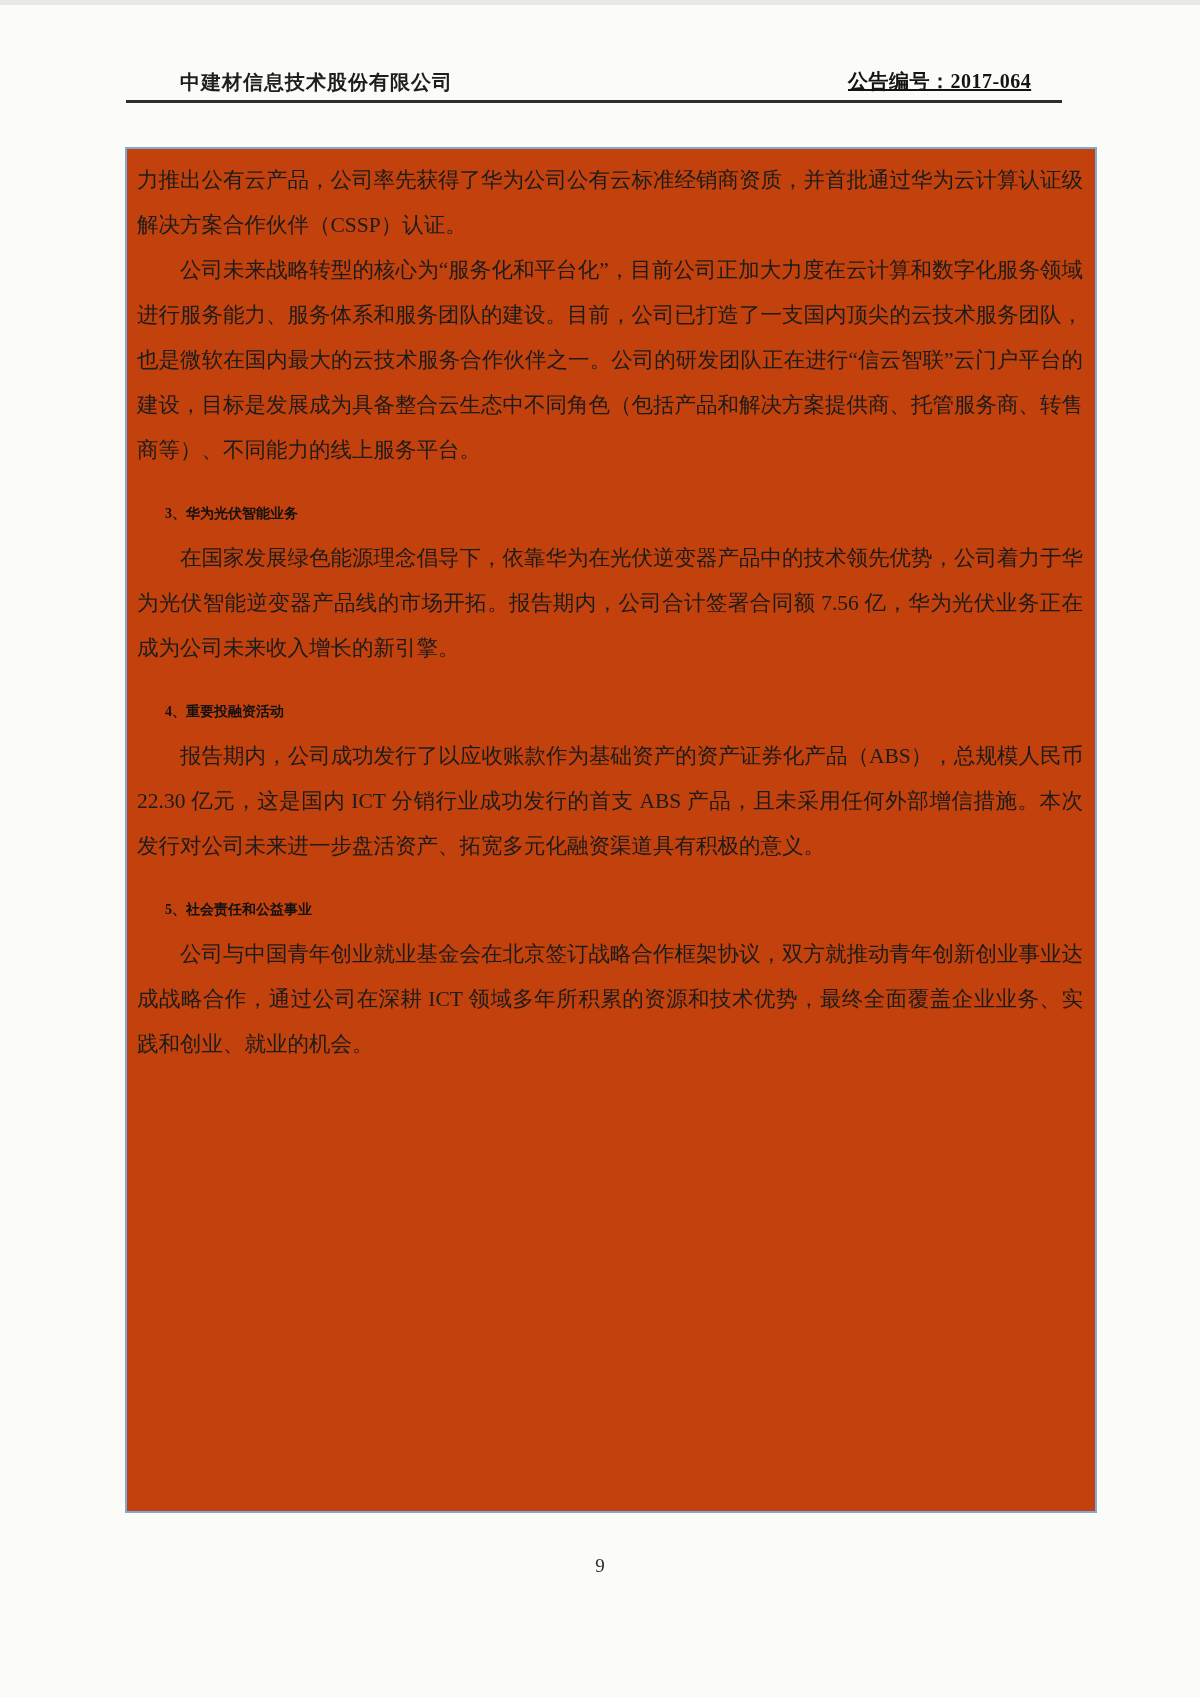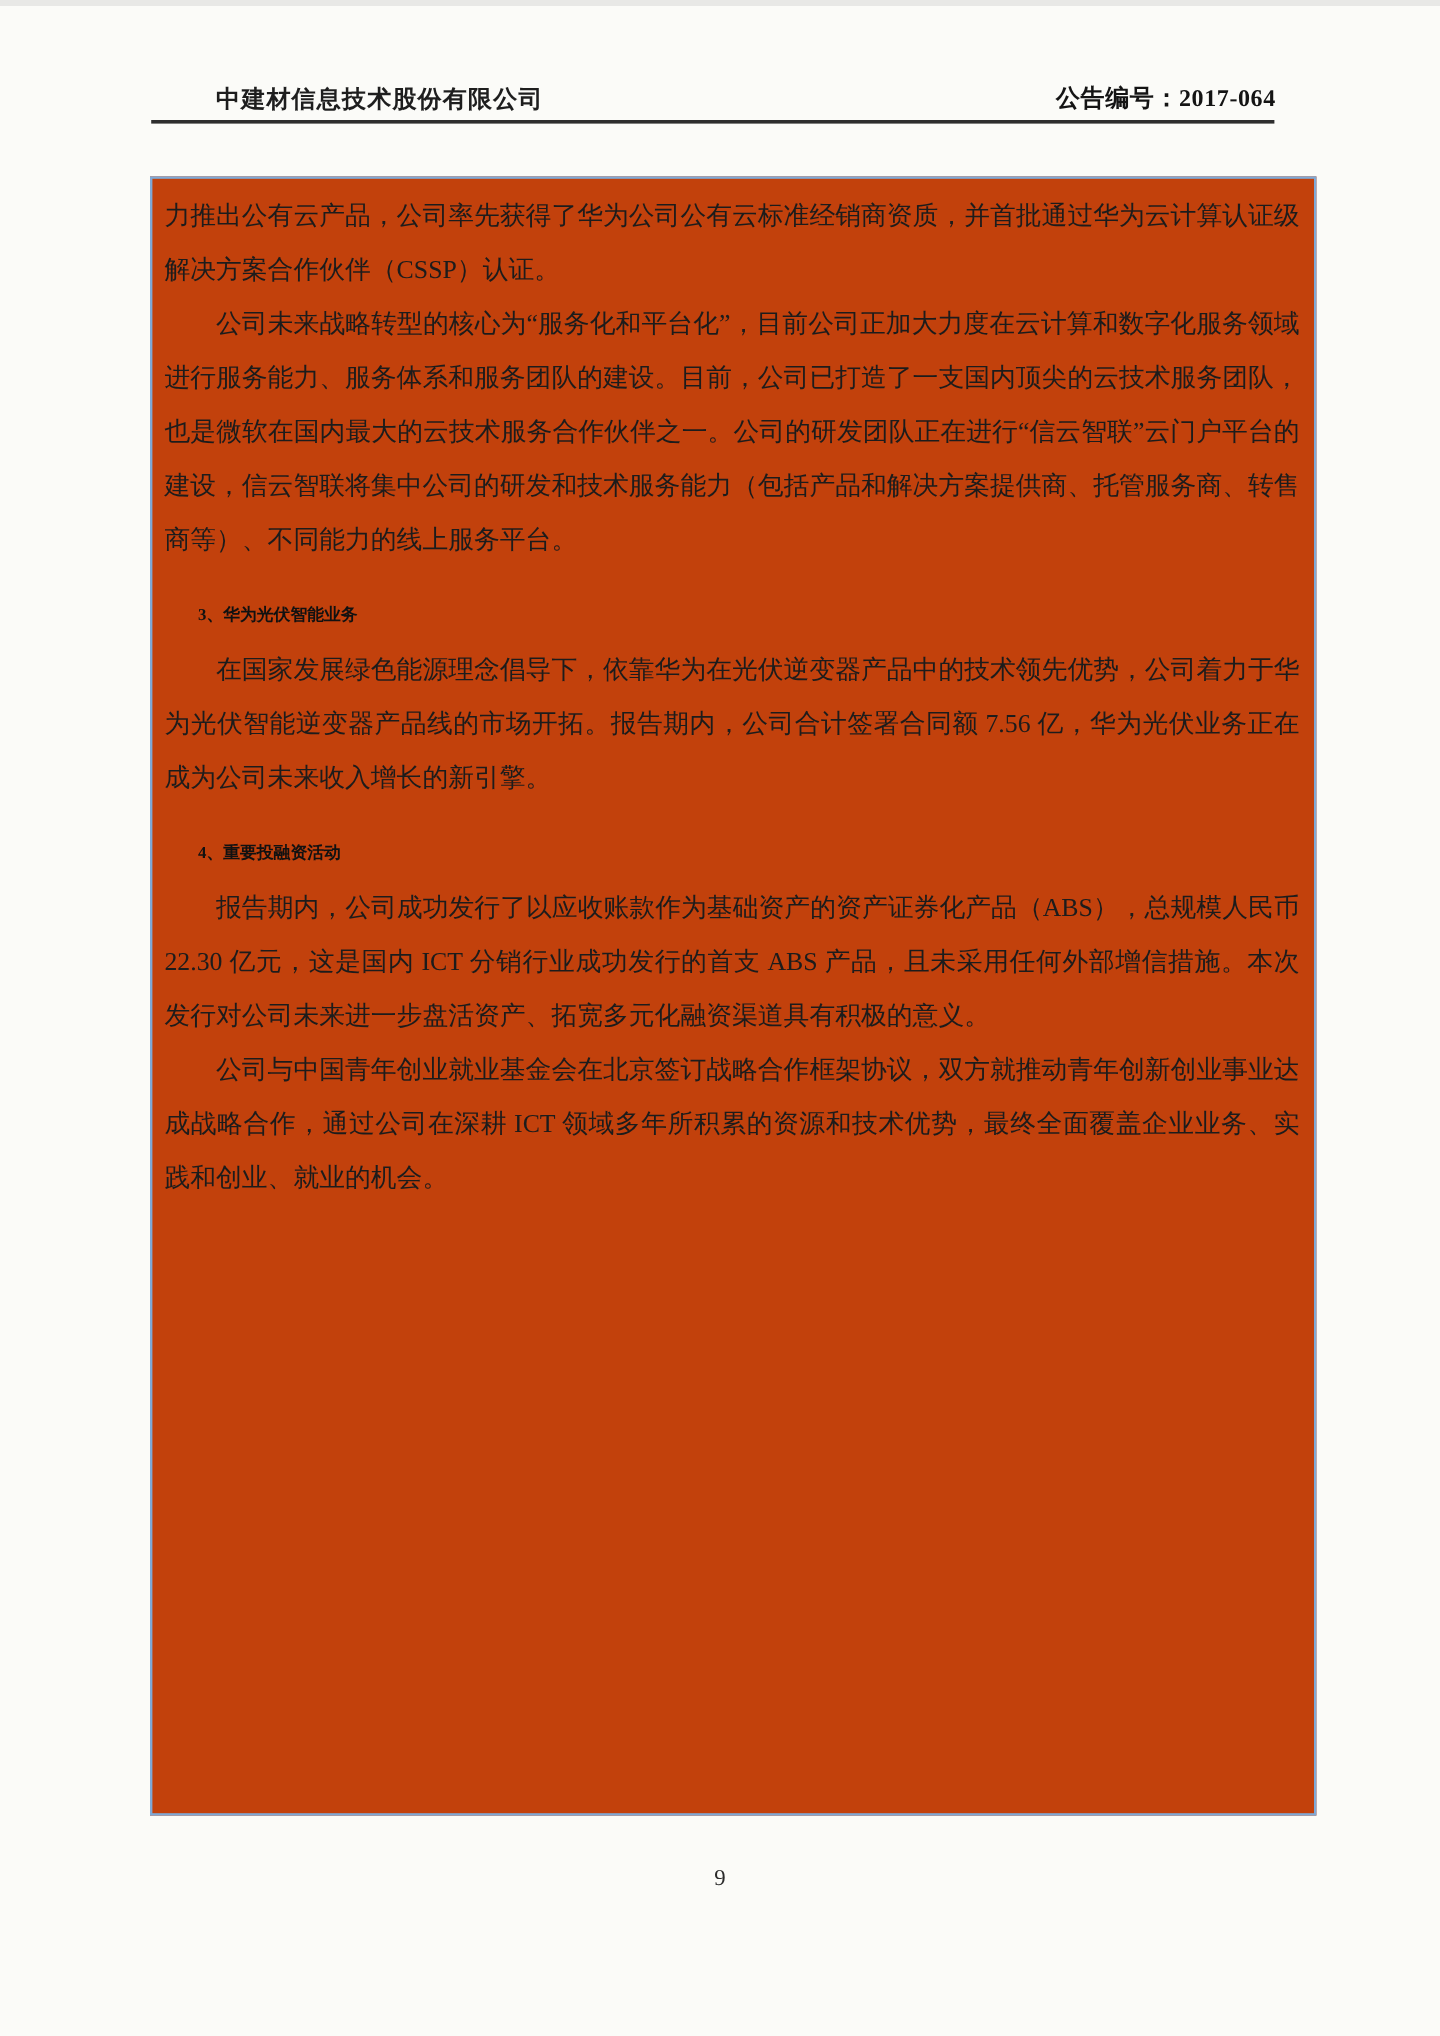--- a/index.html
+++ b/index.html
@@ -17,27 +17,28 @@
     left: 180px;
     top: 64px;
     font-size: 20px;
     font-weight: 600;
     color: #1e1e1e;
     letter-spacing: 1px;
     white-space: nowrap;
   }
   .header-notice {
     position: absolute;
-    left: 880px;
+    left: 848px;
     top: 63px;
     font-size: 20px;
     font-weight: 700;
     color: #141414;
     letter-spacing: 0.5px;
     white-space: nowrap;
+    text-decoration: underline;
   }
   .header-rule {
     position: absolute;
     left: 126px;
     top: 95px;
     width: 936px;
     height: 3px;
     background: #2e2e2e;
   }
   .content-box {
@@ -85,24 +86,25 @@
 
   <div class="header-company">中建材信息技术股份有限公司</div>
 
   <div class="header-notice">公告编号：2017-064</div>
 
   <div class="header-rule"></div>
 
   <div class="content-box">
     <div>
         <p class="para">力推出公有云产品，公司率先获得了华为公司公有云标准经销商资质，并首批通过华为云计算认证级解决方案合作伙伴（CSSP）认证。</p>
-        <p class="para indent">公司未来战略转型的核心为“服务化和平台化”，目前公司正加大力度在云计算和数字化服务领域进行服务能力、服务体系和服务团队的建设。目前，公司已打造了一支国内顶尖的云技术服务团队，也是微软在国内最大的云技术服务合作伙伴之一。公司的研发团队正在进行“信云智联”云门户平台的建设，信云智联将集中公司的研发和技术服务能力（包括产品和解决方案提供商、托管服务商、转售商等）、不同能力的线上服务平台。</p>
+        <p class="para indent">公司未来战略转型的核心为“服务化和平台化”，目前公司正加大力度在云计算和数字化服务领域进行服务能力、服务体系和服务团队的建设。目前，公司已打造了一支国内顶尖的云技术服务团队，也是微软在国内最大的云技术服务合作伙伴之一。公司的研发团队正在进行“信云智联”云门户平台的建设，目标是发展成为具备整合云生态中不同角色（包括产品和解决方案提供商、托管服务商、转售商等）、不同能力的线上服务平台。</p>
         <div class="heading">3、华为光伏智能业务</div>
         <p class="para indent">在国家发展绿色能源理念倡导下，依靠华为在光伏逆变器产品中的技术领先优势，公司着力于华为光伏智能逆变器产品线的市场开拓。报告期内，公司合计签署合同额 7.56 亿，华为光伏业务正在成为公司未来收入增长的新引擎。</p>
         <div class="heading">4、重要投融资活动</div>
         <p class="para indent">报告期内，公司成功发行了以应收账款作为基础资产的资产证券化产品（ABS），总规模人民币 22.30 亿元，这是国内 ICT 分销行业成功发行的首支 ABS 产品，且未采用任何外部增信措施。本次发行对公司未来进一步盘活资产、拓宽多元化融资渠道具有积极的意义。</p>
+        <div class="heading">5、社会责任和公益事业</div>
         <p class="para indent">公司与中国青年创业就业基金会在北京签订战略合作框架协议，双方就推动青年创新创业事业达成战略合作，通过公司在深耕 ICT 领域多年所积累的资源和技术优势，最终全面覆盖企业业务、实践和创业、就业的机会。</p>
       </div>
   </div>
 
   <div class="page-number">9</div>
 
 </div>
 
 </body></html>

